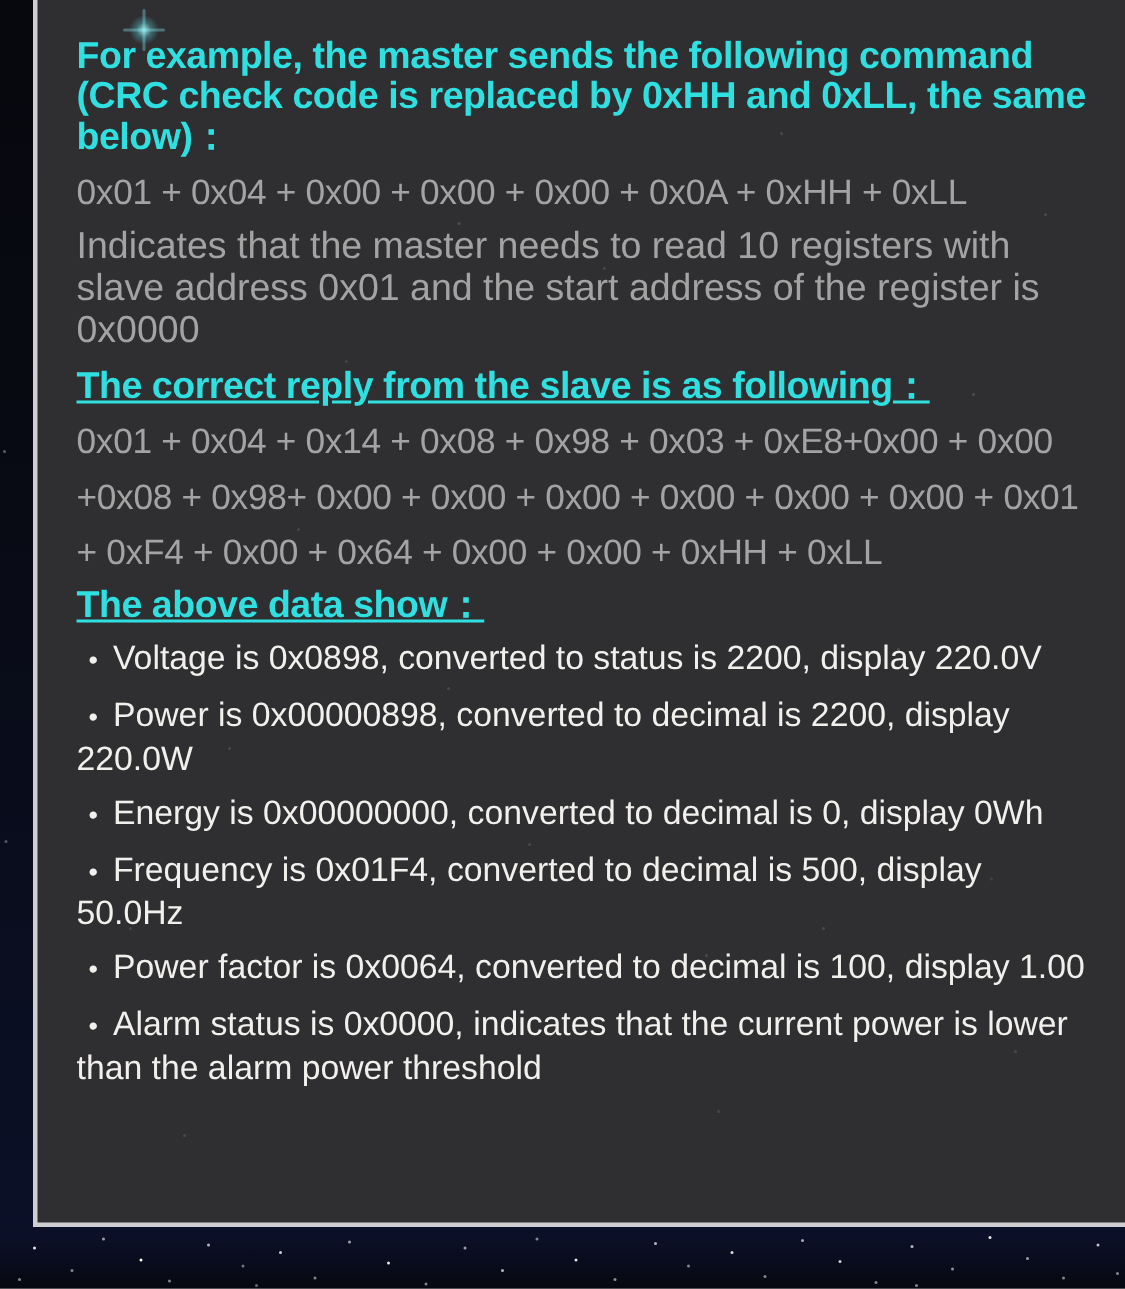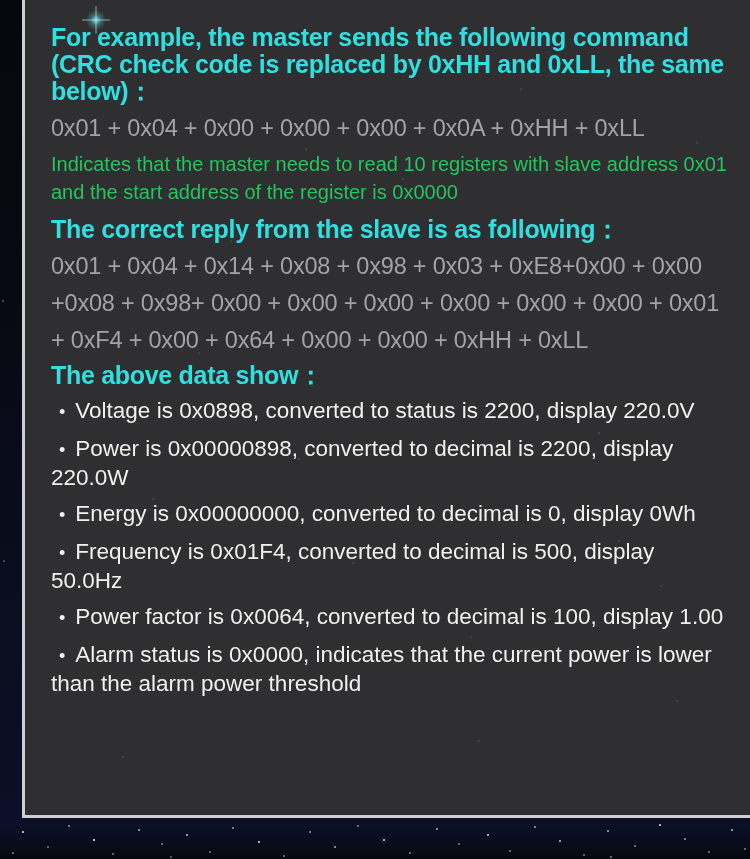--- a/index.html
+++ b/index.html
@@ -66,28 +66,28 @@
   .panel {
     position:absolute; left:8px; top:0; width:734px; height:818px; z-index:2;
     box-sizing:border-box; background:#2f2f31;
     border:3px solid #cfcfd2; border-top:none;
     padding:24px 24px 0 26px; overflow:hidden;margin-left:14px;
   }
   .h {
     margin:0 0 8px 0; color:#30dfe0; font-weight:bold;
     font-size:25px; line-height:27px; letter-spacing:-0.3px;
   }
-  .mt { margin-top:5px; }
+  .mt { margin-top:5px;text-decoration:underline; }
   .hex {
     margin:0 0 7px 0; color:#a3a3a3;
     font-size:23.5px; line-height:30px; letter-spacing:-0.2px; white-space:nowrap;
   }
   .para {
-    margin:0 0 10px 0; color:#22c55e;
-    font-size:20px; line-height:28px;
+    margin:0 0 10px 0; color:#a3a3a3;
+    font-size:25px; line-height:28px;
   }
   .bullet {
     margin:0 0 9px 0; color:#f1f0ed;
     font-size:22.5px; line-height:27px;
   }
   .marker { font-size:0.8em; margin:0 10px 0 8px; }
 </style>
 </head>
 <body>
 

